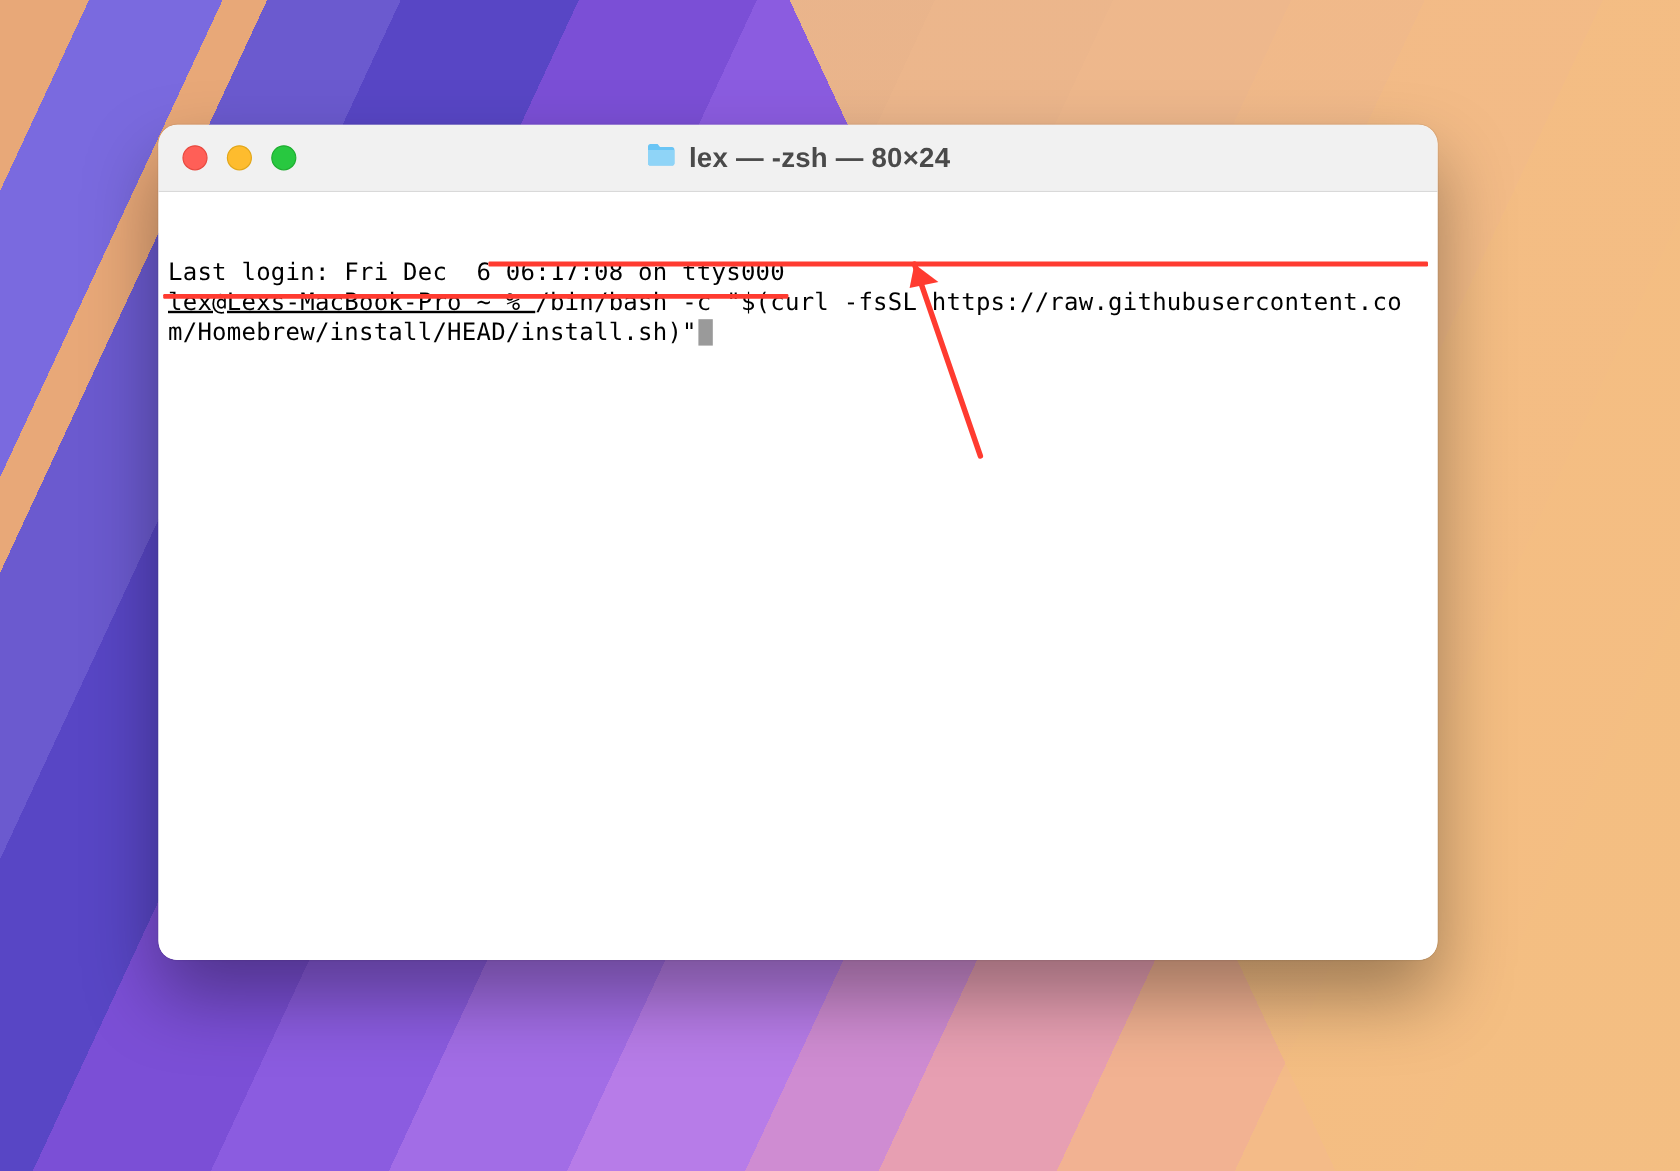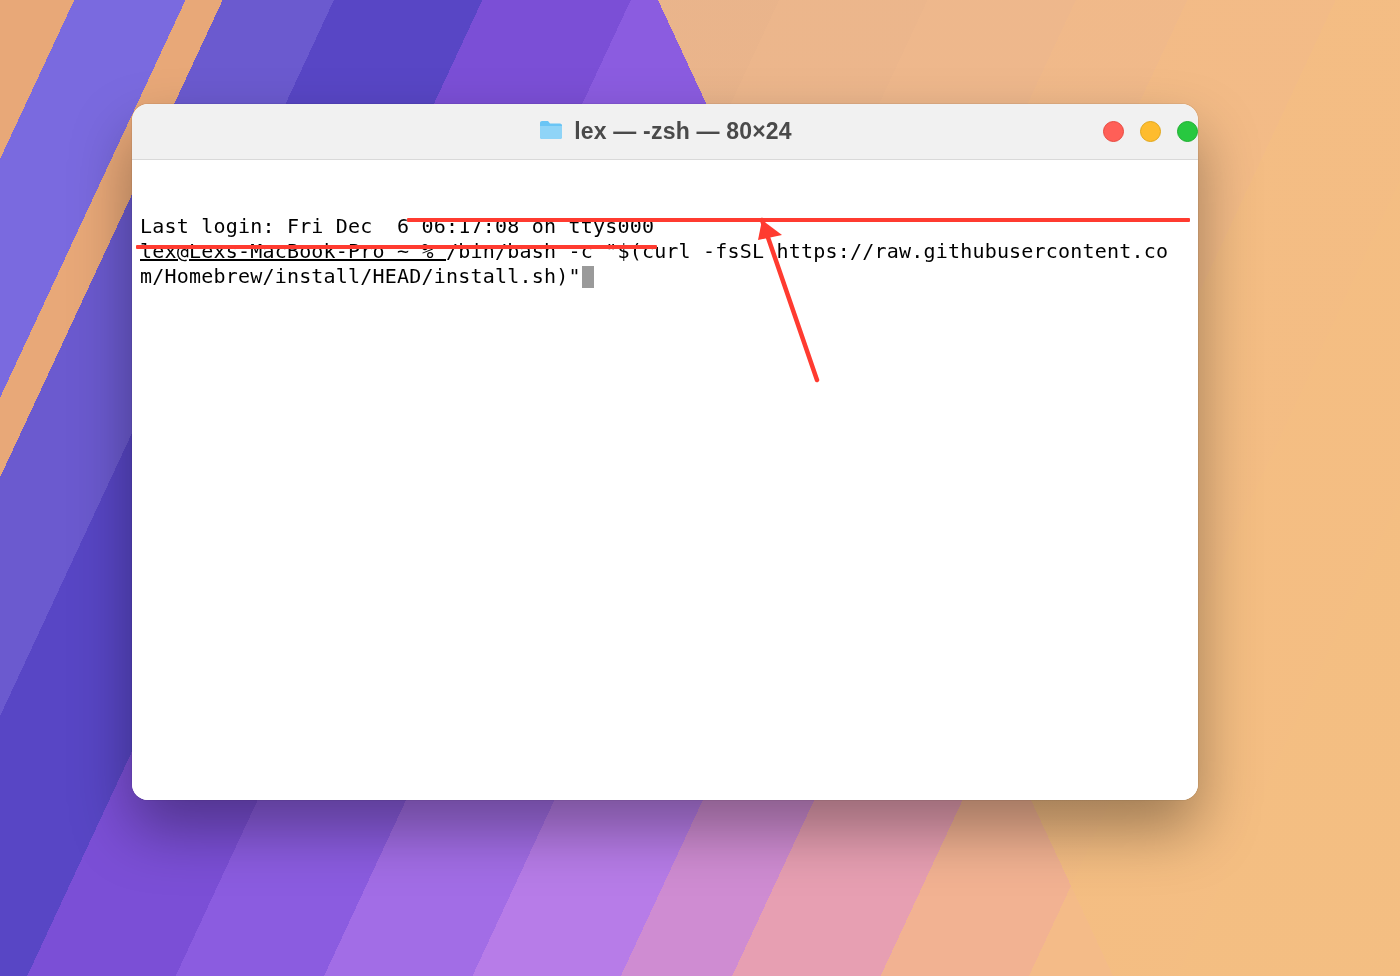--- a/index.html
+++ b/index.html
@@ -54,21 +54,20 @@
     }
     .titlebar {
       height: 56px;
       background: #f1f1f1;
       border-bottom: 1px solid #d9d9d9;
       display: flex;
       align-items: center;
       position: relative;
       border-top-left-radius: 16px;
       border-top-right-radius: 16px;
-      justify-content: flex-end;
     }
     .traffic-lights {
       display: flex;
       gap: 16px;
       padding-left: 20px;
     }
     .traffic-light {
       width: 21px;
       height: 21px;
       border-radius: 50%;

